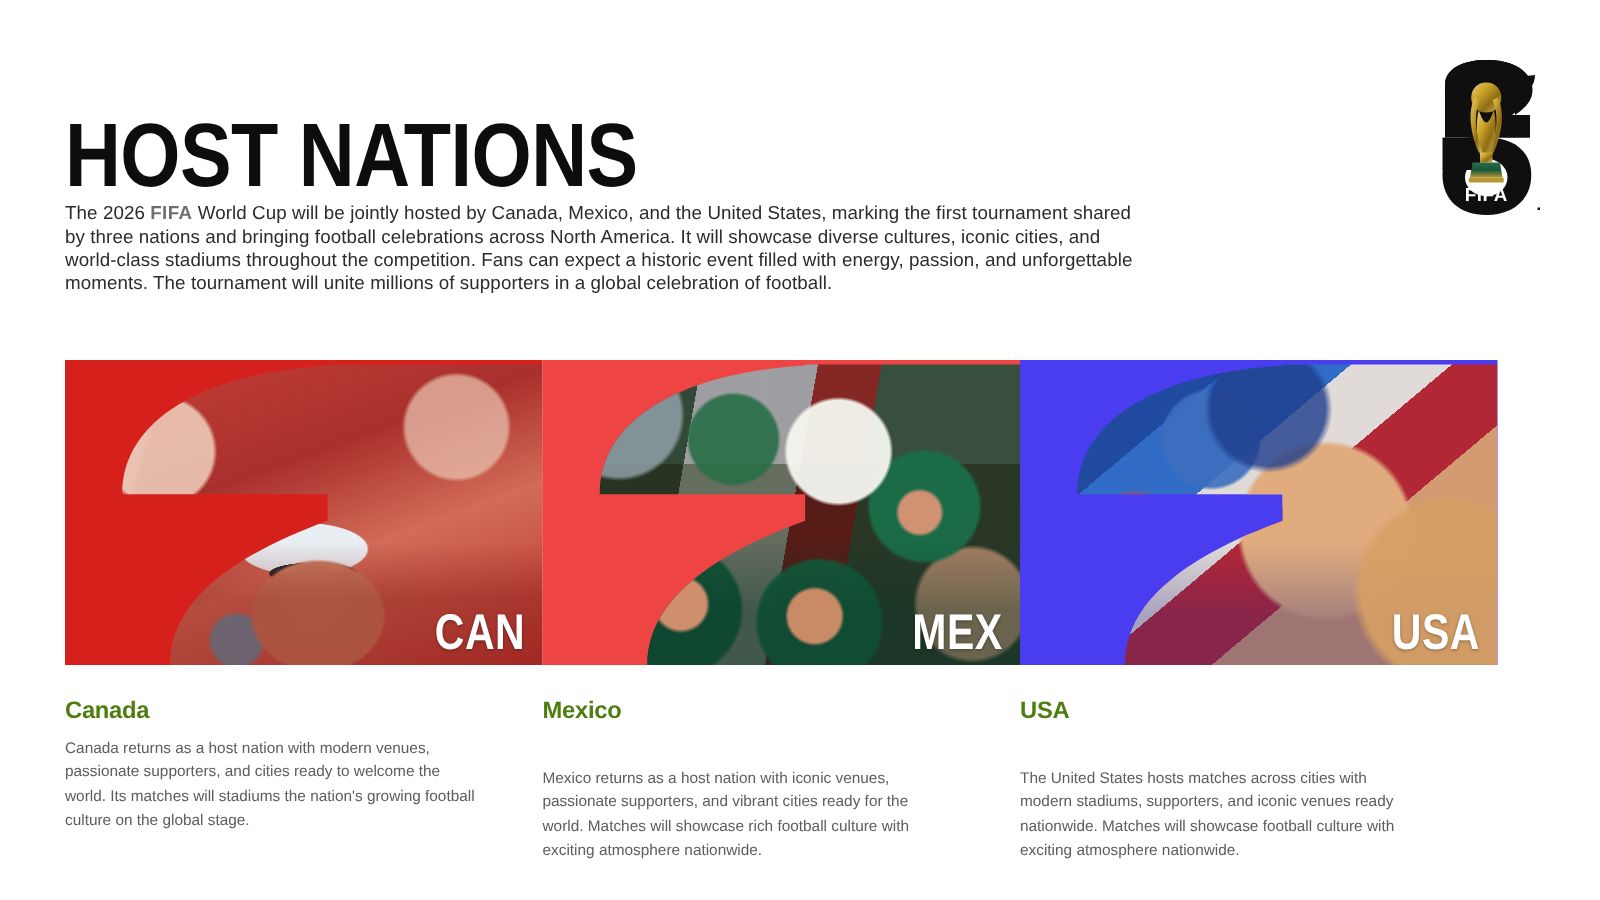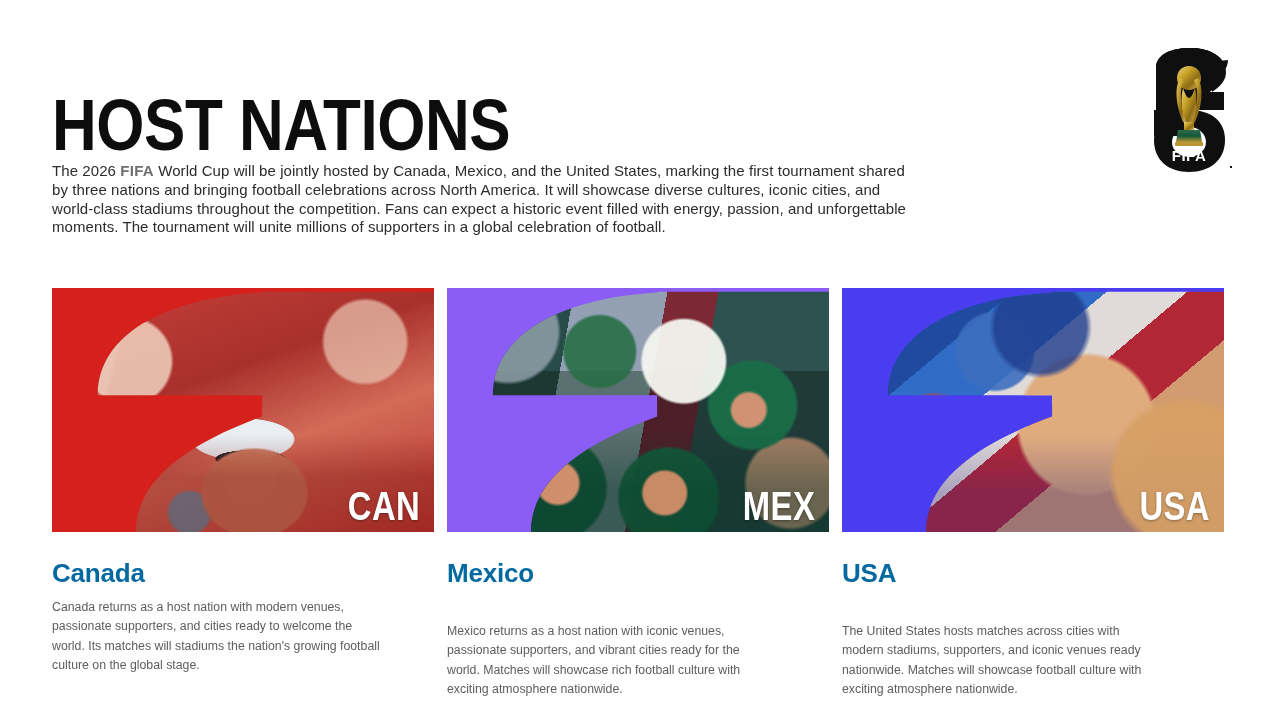--- a/index.html
+++ b/index.html
@@ -76,21 +76,20 @@
   }
 
   
   .cards {
     position: absolute;
     left: 52px;
     top: 288px;
     width: 1175px;
     display: grid;
     grid-template-columns: repeat(3, 382px);
-    column-gap: 13px;
   }
 
   .nation-card { width: 382px; }
 
   .card-visual {
     position: relative;
     width: 382px;
     height: 244px;
     overflow: hidden;
   }
@@ -122,24 +121,24 @@
     color: #ffffff;
     letter-spacing: 0.5px;
     transform: scaleX(0.82);
     transform-origin: right bottom;
     text-shadow: 0 1px 3px rgba(0,0,0,0.35);
     z-index: 4;
   }
 
   .card-heading {
     margin: 26px 0 0 0;
-    font-size: 26px;
+    font-size: 19px;
     font-weight: 700;
     letter-spacing: -0.2px;
-    color: #0369a1;
+    color: #4d7c0f;
   }
 
   .card-body {
     margin: 9px 0 0 0;
     font-size: 12.3px;
     line-height: 19.3px;
     color: #5d5d5d;
     max-width: 330px;
   }
   .card-body.wide { max-width: 312px; margin-top: 33px; }
@@ -241,21 +240,21 @@
                linear-gradient(105deg, rgba(255,255,255,0.12) 0 18%, transparent 19%),
                linear-gradient(0deg, rgba(120,20,18,0.35) 0 22%, transparent 40%);"></div>
         </div>
         <span class="card-code">CAN</span>
       </div>
       <h2 class="card-heading">Canada</h2>
       <p class="card-body">Canada returns as a host nation with modern venues, passionate supporters, and cities ready to welcome the world. Its matches will stadiums the nation's growing football culture on the global stage.</p>
     </div>
 
     <div class="nation-card">
-      <div class="card-visual" style="background:#8b5cf6;">
+      <div class="card-visual" style="background:#ef4444;">
         <div class="card-photo">
           <div class="photo-layer" style="background:
                linear-gradient(100deg, #2f6b4a 0 30%, #eef0ea 30% 52%, #c2342c 52% 64%, #3a7353 64% 100%),
                linear-gradient(180deg, #9fb3bd 0 34%, #5c7a6b 34% 100%);
                background-blend-mode: multiply, normal; opacity:0.9;"></div>
           <div class="photo-layer" style="background:
                radial-gradient(circle at 62% 30%, rgba(245,246,240,0.95) 0 14%, transparent 15%),
                radial-gradient(circle at 40% 26%, rgba(40,110,70,0.9) 0 12%, transparent 13%),
                radial-gradient(circle at 80% 48%, rgba(25,110,72,0.95) 0 13%, transparent 14%),
                radial-gradient(circle at 28% 82%, rgba(16,80,52,0.95) 0 15%, transparent 16%),

